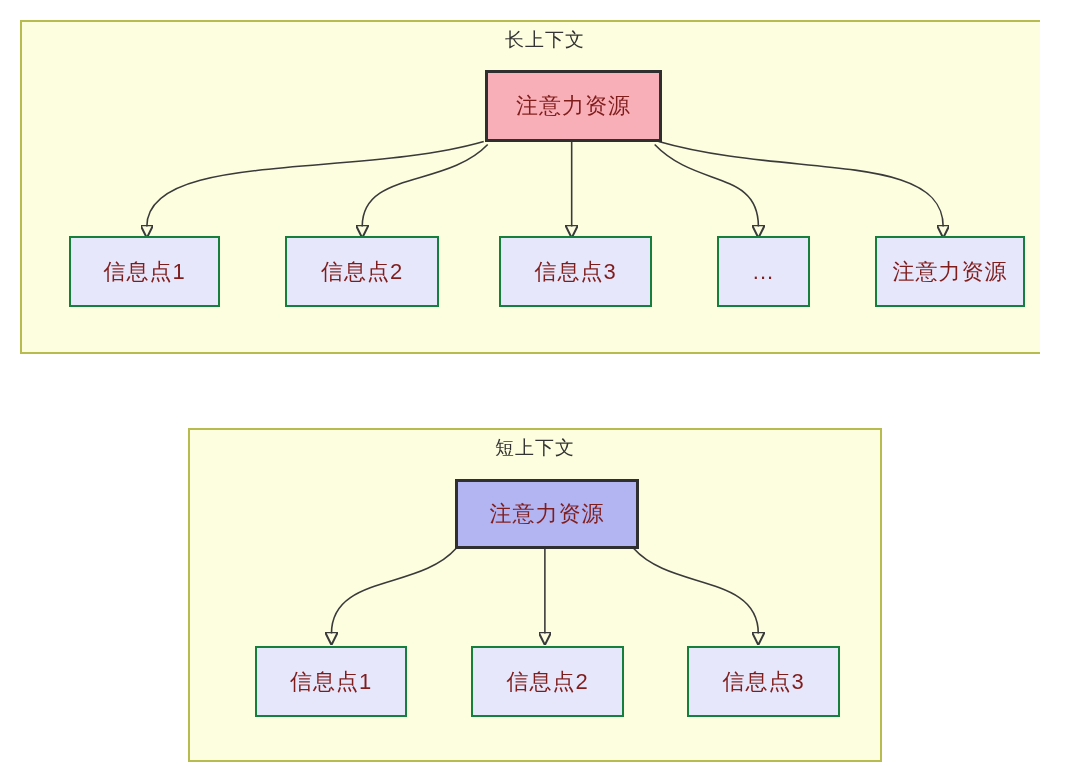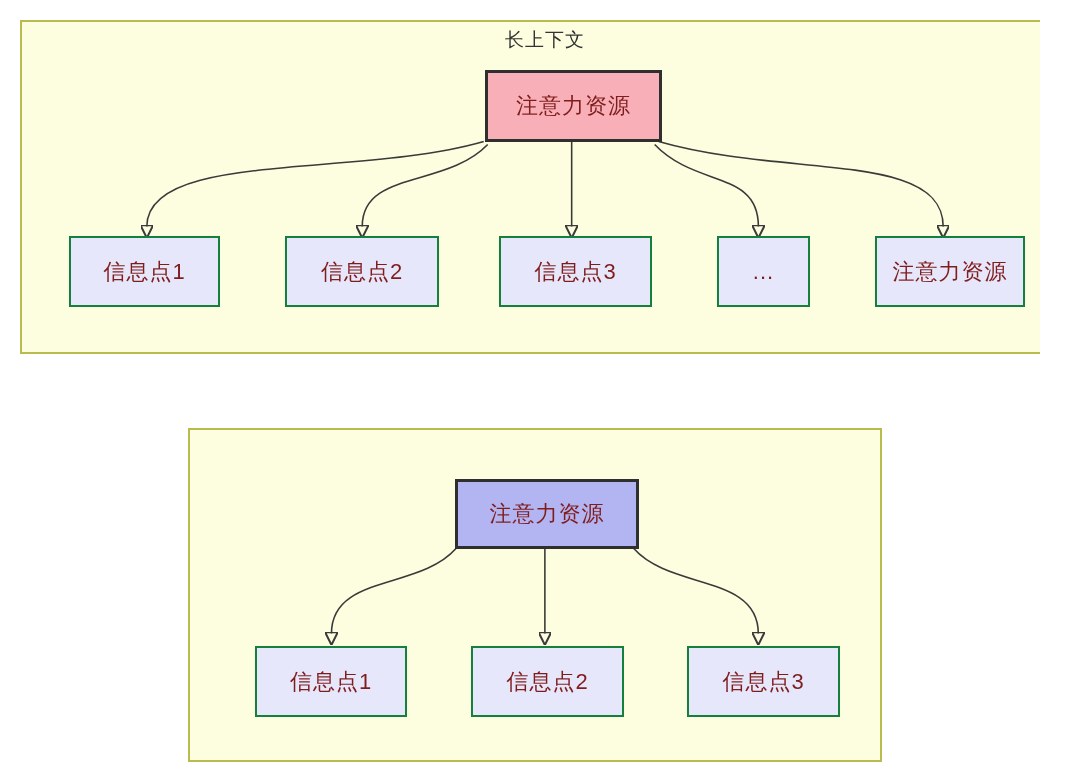--- a/index.html
+++ b/index.html
@@ -92,20 +92,21 @@
 
     <div class="node target" style="left:47px; top:214px; width:151px; height:71px;">信息点1</div>
     <div class="node target" style="left:263px; top:214px; width:154px; height:71px;">信息点2</div>
     <div class="node target" style="left:477px; top:214px; width:153px; height:71px;">信息点3</div>
     <div class="node target" style="left:695px; top:214px; width:93px; height:71px;">...</div>
     <div class="node target" style="left:853px; top:214px; width:150px; height:71px;">注意力资源</div>
   </div>
 
   <div class="panel" style="left:188px; top:428px; width:694px; height:334px;">
 
+    <div class="panel-title">短上下文</div>
 
     <svg class="arrow-layer" viewBox="0 0 694 334">
       <path d="M267,120 C230,162 141,146 141,206" marker-end="url(#ah)"></path>
       <path d="M357,118 L357,206" marker-end="url(#ah)"></path>
       <path d="M447,120 C484,162 573,146 573,206" marker-end="url(#ah)"></path>
     </svg>
 
     <div class="node source purple" style="left:265px; top:49px; width:184px; height:70px;">注意力资源</div>
 
     <div class="node target" style="left:65px; top:216px; width:152px; height:71px;">信息点1</div>

